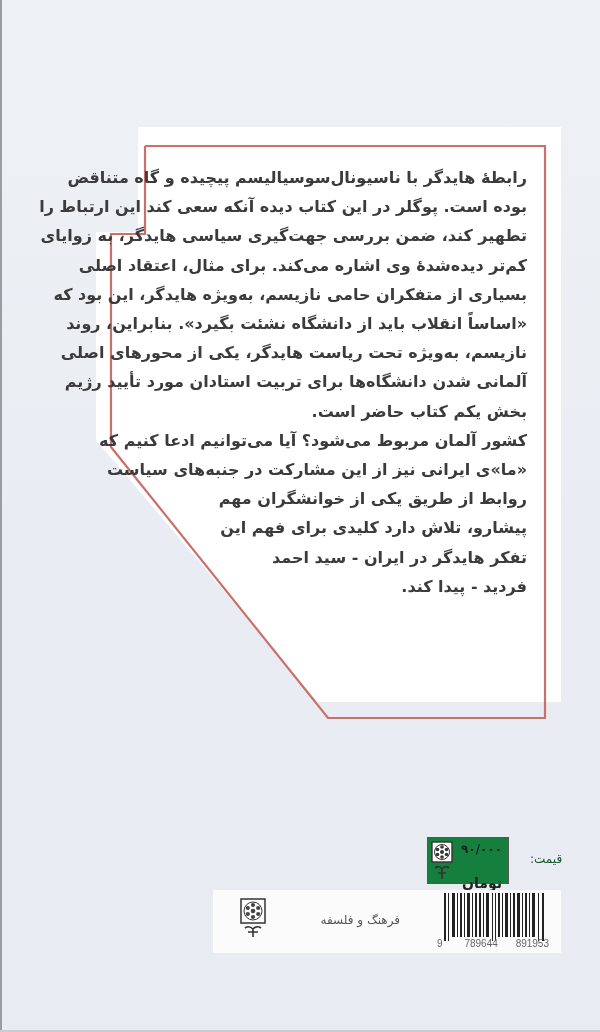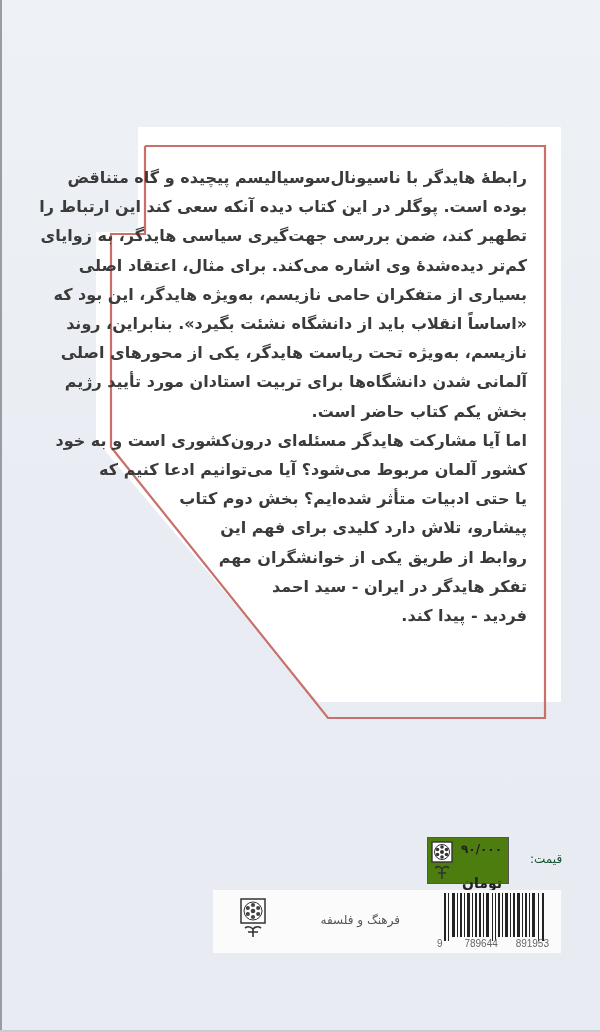--- a/index.html
+++ b/index.html
@@ -21,21 +21,21 @@
     position:absolute; left:150px; top:163px; width:377px;
     direction:rtl; text-align:right;
     color:#3b3b3b; font-size:16px; line-height:29.2px;
     font-weight:600;
   }
   .blurb .line { display:block; white-space:nowrap; }
 
   
   .price-box {
     position:absolute; left:427px; top:837px; width:82px; height:47px;
-    border:1px solid #555; background:#4d7c0f; box-sizing:border-box;
+    border:1px solid #555; background:#15803d; box-sizing:border-box;
   }
   .price-logo { position:absolute; left:3px; top:3px; width:22px; height:40px; }
   .price-amount {
     position:absolute; right:6px; top:4px; font-size:12px; font-weight:bold; color:#222;
     direction:rtl;
   }
   .price-currency {
     position:absolute; right:6px; top:24px; font-size:14px; font-weight:bold; color:#222;
     direction:rtl;
     margin-top:13px;
@@ -79,25 +79,24 @@
 <div class="blurb">
   <span class="line">رابطهٔ هایدگر با ناسیونال‌سوسیالیسم پیچیده و گاه متناقض</span>
   <span class="line">بوده است. پوگلر در این کتاب دیده آنکه سعی کند این ارتباط را</span>
   <span class="line">تطهیر کند، ضمن بررسی جهت‌گیری سیاسی هایدگر، به زوایای</span>
   <span class="line">کم‌تر دیده‌شدهٔ وی اشاره می‌کند. برای مثال، اعتقاد اصلی</span>
   <span class="line">بسیاری از متفکران حامی نازیسم، به‌ویژه هایدگر، این بود که</span>
   <span class="line">«اساساً انقلاب باید از دانشگاه نشئت بگیرد». بنابراین، روند</span>
   <span class="line">نازیسم، به‌ویژه تحت ریاست هایدگر، یکی از محورهای اصلی</span>
   <span class="line">آلمانی شدن دانشگاه‌ها برای تربیت استادان مورد تأیید رژیم</span>
   <span class="line">بخش یکم کتاب حاضر است.</span>
-  <span class="line">اما آیا مشارکت هایدگر مسئله‌ای درون‌کشوری است و به خود</span>
   <span class="line">کشور آلمان مربوط می‌شود؟ آیا می‌توانیم ادعا کنیم که</span>
-  <span class="line">یا حتی ادبیات متأثر شده‌ایم؟ بخش دوم کتاب</span>
+  <span class="line">«ما»ی ایرانی نیز از این مشارکت در جنبه‌های سیاست</span>
+  <span class="line">روابط از طریق یکی از خوانشگران مهم</span>
   <span class="line">پیشارو، تلاش دارد کلیدی برای فهم این</span>
-  <span class="line">روابط از طریق یکی از خوانشگران مهم</span>
   <span class="line">تفکر هایدگر در ایران - سید احمد</span>
   <span class="line">فردید - پیدا کند.</span>
 </div>
 
 <div class="price-box">
   <svg class="price-logo" viewBox="0 0 22 40">
     <rect x="1" y="1" width="20" height="20" fill="#fff" stroke="#333" stroke-width="1.4"></rect>
     <circle cx="11" cy="11" r="7.5" fill="none" stroke="#333" stroke-width="1"></circle>
     <circle cx="11" cy="11" r="2" fill="#333"></circle>
     <circle cx="11" cy="6" r="1.8" fill="#333"></circle>

